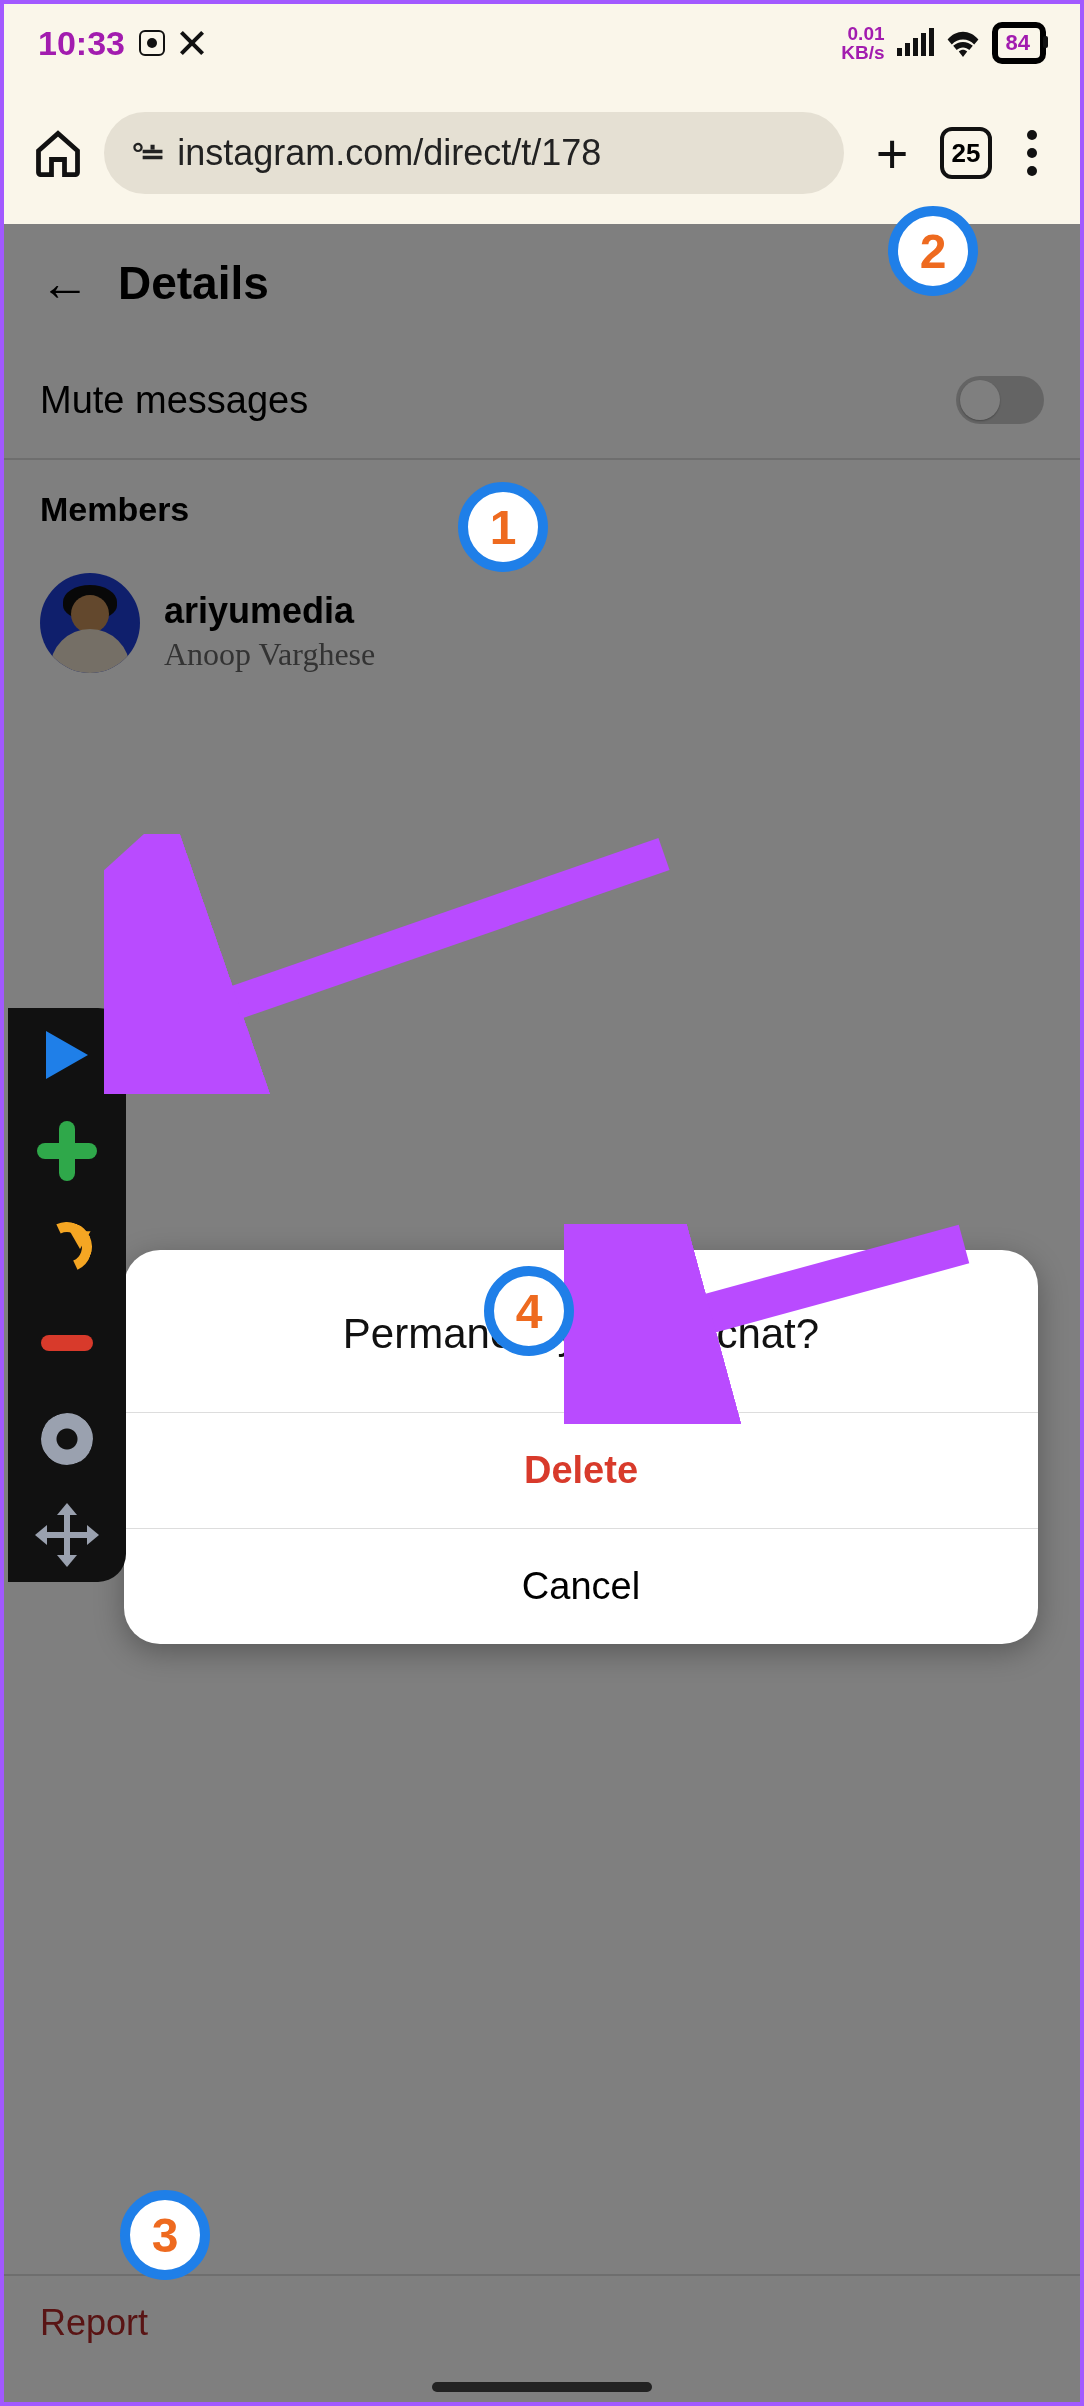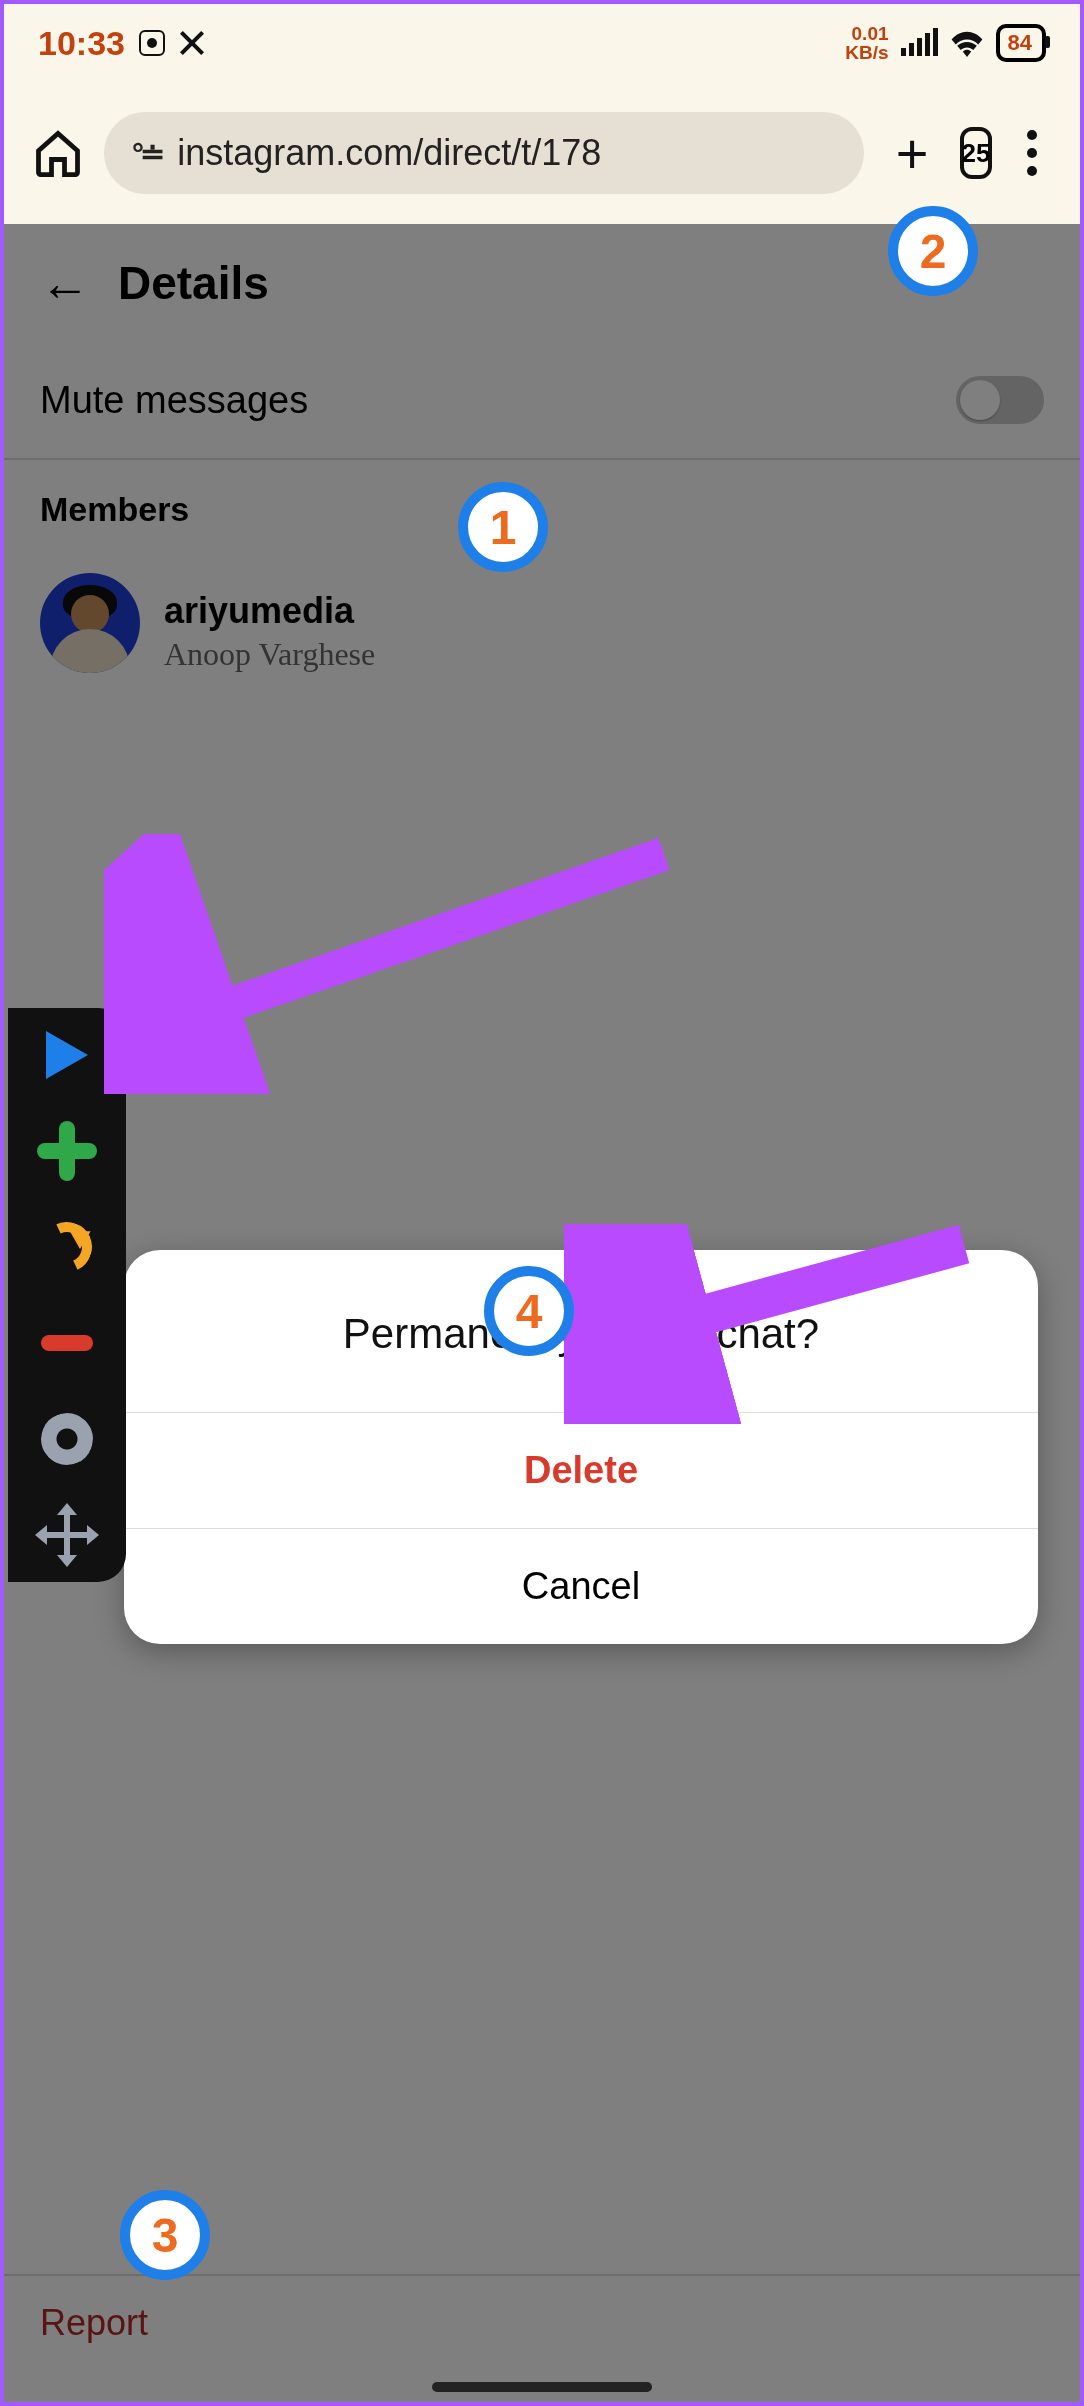--- a/index.html
+++ b/index.html
@@ -1,41 +1,41 @@
 <!DOCTYPE html>
 <html><head>
 <meta charset="utf-8">
 <style>
   * { box-sizing: border-box; margin: 0; padding: 0; }
   html, body { width: 1084px; height: 2406px; font-family: -apple-system, Helvetica, Arial, sans-serif; background: #fff; overflow: hidden; }
   .frame { position: relative; width: 1084px; height: 2406px; border: 4px solid #a259ff; background:#fff; }
   
-  .statusbar { height: 78px; background:#faf6ea; display:flex; align-items:center; justify-content:space-between; padding:0 34px; font-weight:600; color:#c2410c; }
+  .statusbar { height: 78px; background:#faf6ea; display:flex; align-items:center; justify-content:space-between; padding:0 34px; font-weight:600; color:#a21caf; }
   .sb-left { display:flex; align-items:center; gap:14px; font-size:34px;}
   .sb-left .sq { width:26px; height:26px; border:2.5px solid #111; border-radius:6px; position:relative;}
   .sb-left .sq::after{content:"";position:absolute;width:10px;height:10px;border-radius:50%;background:#111;top:6px;left:6px;}
   .sb-left .dx{position:relative;width:26px;height:26px;}
   .sb-left .dx::before,.sb-left .dx::after{content:"";position:absolute;background:#111;width:30px;height:4px;top:11px;left:-2px;}
   .sb-left .dx::before{transform:rotate(45deg);}
   .sb-left .dx::after{transform:rotate(-45deg);}
   .sb-right{display:flex;align-items:center;gap:12px;font-size:22px;}
   .kbs{line-height:1;text-align:right;font-size:19px;font-weight:700;}
   .sig{display:flex;align-items:flex-end;gap:3px;height:26px;}
   .sig span{width:5px;background:#111;}
   .sig span:nth-child(1){height:8px}.sig span:nth-child(2){height:13px}.sig span:nth-child(3){height:18px}.sig span:nth-child(4){height:23px}.sig span:nth-child(5){height:28px}
-  .batt{border:4px solid #000000;border-radius:10px;padding:2px 10px 2px 8px;font-size:22px;font-weight:700;position:relative;}
+  .batt{border:6px solid #000000;border-radius:10px;padding:2px 10px 2px 8px;font-size:22px;font-weight:700;position:relative;}
   .batt::after{content:"";position:absolute;right:-8px;top:8px;width:5px;height:12px;background:#111;border-radius:2px;}
   
   .browserbar{height:142px;background:#faf6ea;display:flex;align-items:center;padding:0 28px;gap:20px;}
   .homebtn{width:52px;height:52px;}
   .homebtn svg{width:52px;height:52px;}
   .addr{flex:1;height:82px;background:#e5e0d3;border-radius:42px;display:flex;align-items:center;padding:0 28px;gap:16px;font-size:36px;color:#222;overflow:hidden;white-space:nowrap;}
   .lockcluster{font-size:30px;letter-spacing:-4px;font-weight:800;}
   .plusbtn{font-size:56px;font-weight:300;color:#111;width:56px;text-align:center;}
-  .tabcount{width:32px;height:52px;border:4px solid #111;border-radius:12px;display:flex;align-items:center;justify-content:center;font-weight:800;font-size:26px;}
+  .tabcount{width:52px;height:52px;border:4px solid #111;border-radius:12px;display:flex;align-items:center;justify-content:center;font-weight:800;font-size:26px;}
   .kebab{display:flex;flex-direction:column;gap:8px;width:40px;align-items:center;}
   .kebab span{width:10px;height:10px;background:#111;border-radius:50%;}
   
   .content{position:relative;height:calc(2406px - 78px - 142px - 8px);background:#fefefe;}
   .dim{position:absolute;inset:0;background:rgba(0,0,0,.50);z-index:5;}
   .page{position:absolute;inset:0;padding:0;}
   .hdr{display:flex;align-items:center;gap:28px;padding:30px 36px;}
   .back{font-size:50px;font-weight:400;}
   .hdr h1{font-size:46px;font-weight:800;}
   .row{padding:34px 36px;display:flex;align-items:center;justify-content:space-between;font-size:38px;}

